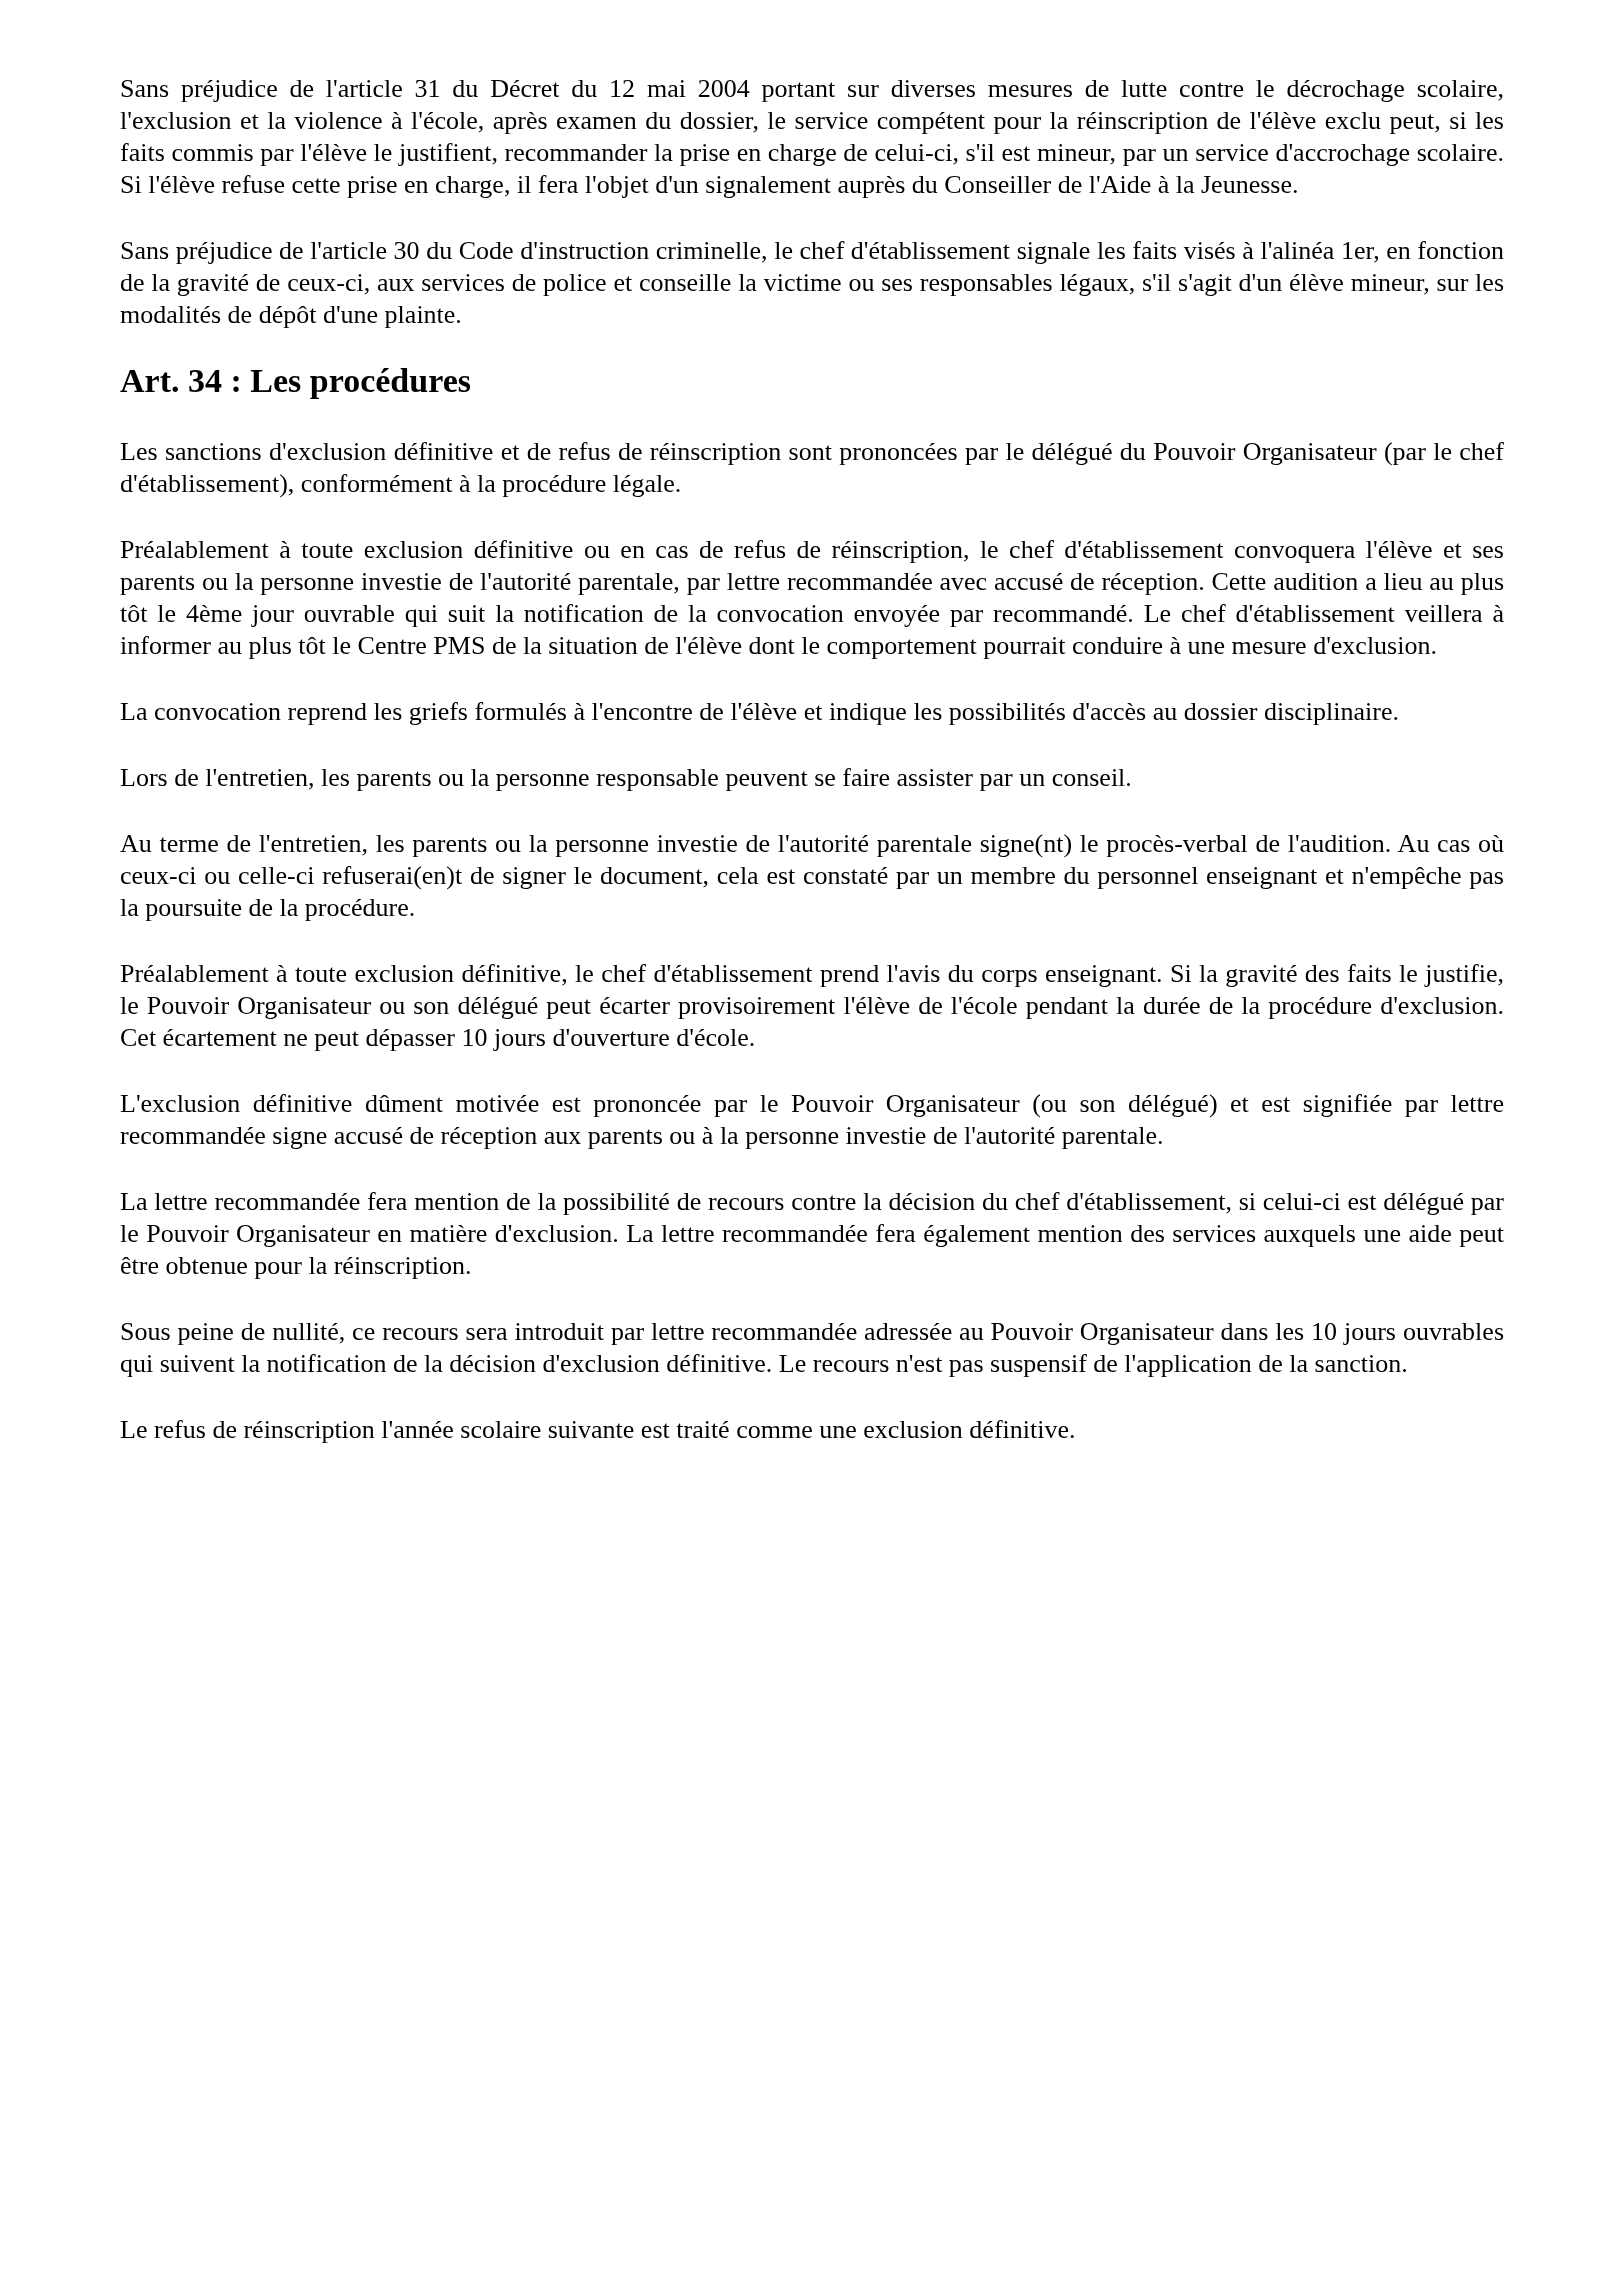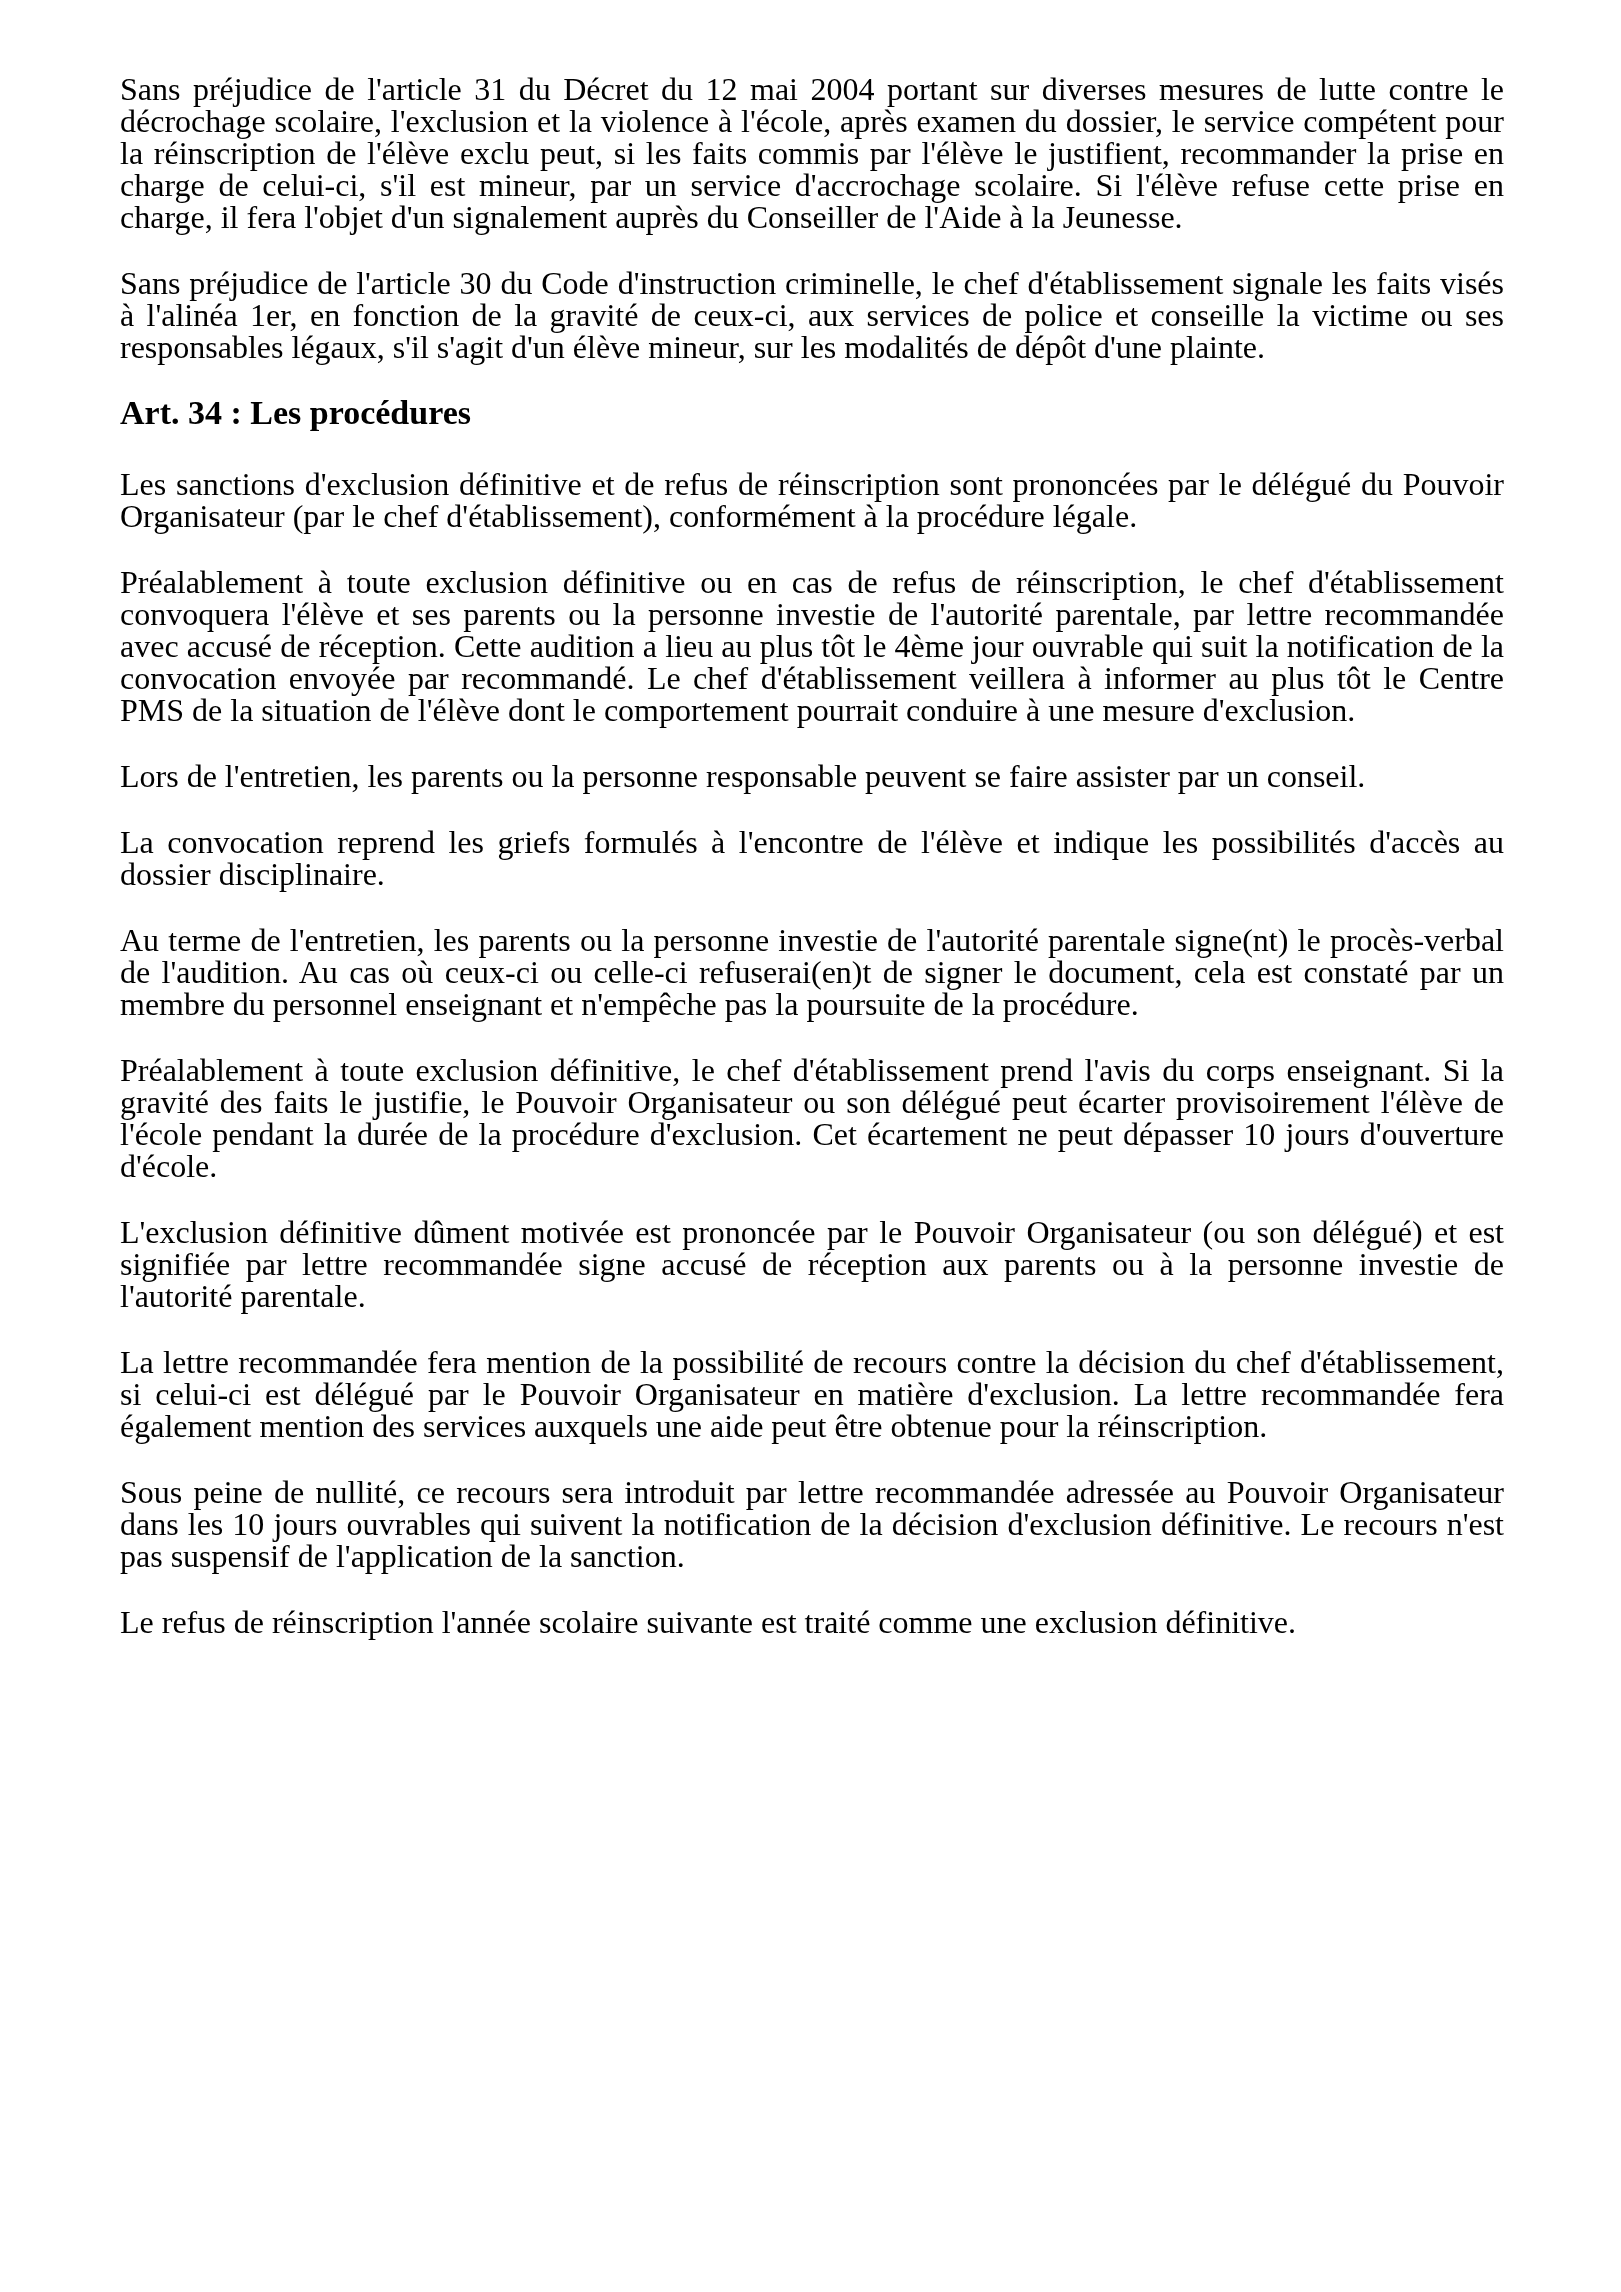--- a/index.html
+++ b/index.html
@@ -15,43 +15,43 @@
       font-family: "Liberation Serif", "DejaVu Serif", serif;
       color: #000000;
     }
     .page {
       position: absolute;
       left: 120px;
       top: 73px;
       width: 1384px;
     }
     .para {
-      font-size: 32px;
+      font-size: 26px;
       line-height: 32px;
       text-align: justify;
       margin: 0 0 34px 0;
     }
     .heading {
       font-size: 34px;
       line-height: 32px;
       font-weight: bold;
       margin: 0 0 39px 0;
     }
   </style>
 </head>
 <body>
 
 <div class="page">
   <p class="para">Sans préjudice de l'article 31 du Décret du 12 mai 2004 portant sur diverses mesures de lutte contre le décrochage scolaire, l'exclusion et la violence à l'école, après examen du dossier, le service compétent pour la réinscription de l'élève exclu peut, si les faits commis par l'élève le justifient, recommander la prise en charge de celui-ci, s'il est mineur, par un service d'accrochage scolaire. Si l'élève refuse cette prise en charge, il fera l'objet d'un signalement auprès du Conseiller de l'Aide à la Jeunesse.</p>
   <p class="para">Sans préjudice de l'article 30 du Code d'instruction criminelle, le chef d'établissement signale les faits visés à l'alinéa 1er, en fonction de la gravité de ceux-ci, aux services de police et conseille la victime ou ses responsables légaux, s'il s'agit d'un élève mineur, sur les modalités de dépôt d'une plainte.</p>
   <h2 class="heading">Art. 34 : Les procédures</h2>
   <p class="para">Les sanctions d'exclusion définitive et de refus de réinscription sont prononcées par le délégué du Pouvoir Organisateur (par le chef d'établissement), conformément à la procédure légale.</p>
   <p class="para">Préalablement à toute exclusion définitive ou en cas de refus de réinscription, le chef d'établissement convoquera l'élève et ses parents ou la personne investie de l'autorité parentale, par lettre recommandée avec accusé de réception. Cette audition a lieu au plus tôt le 4ème jour ouvrable qui suit la notification de la convocation envoyée par recommandé. Le chef d'établissement veillera à informer au plus tôt le Centre PMS de la situation de l'élève dont le comportement pourrait conduire à une mesure d'exclusion.</p>
+  <p class="para">La convocation reprend les griefs formulés à l'encontre de l'élève et indique les possibilités d'accès au dossier disciplinaire.</p>
   <p class="para">Lors de l'entretien, les parents ou la personne responsable peuvent se faire assister par un conseil.</p>
-  <p class="para">La convocation reprend les griefs formulés à l'encontre de l'élève et indique les possibilités d'accès au dossier disciplinaire.</p>
   <p class="para">Au terme de l'entretien, les parents ou la personne investie de l'autorité parentale signe(nt) le procès-verbal de l'audition. Au cas où ceux-ci ou celle-ci refuserai(en)t de signer le document, cela est constaté par un membre du personnel enseignant et n'empêche pas la poursuite de la procédure.</p>
   <p class="para">Préalablement à toute exclusion définitive, le chef d'établissement prend l'avis du corps enseignant. Si la gravité des faits le justifie, le Pouvoir Organisateur ou son délégué peut écarter provisoirement l'élève de l'école pendant la durée de la procédure d'exclusion. Cet écartement ne peut dépasser 10 jours d'ouverture d'école.</p>
   <p class="para">L'exclusion définitive dûment motivée est prononcée par le Pouvoir Organisateur (ou son délégué) et est signifiée par lettre recommandée signe accusé de réception aux parents ou à la personne investie de l'autorité parentale.</p>
   <p class="para">La lettre recommandée fera mention de la possibilité de recours contre la décision du chef d'établissement, si celui-ci est délégué par le Pouvoir Organisateur en matière d'exclusion. La lettre recommandée fera également mention des services auxquels une aide peut être obtenue pour la réinscription.</p>
   <p class="para">Sous peine de nullité, ce recours sera introduit par lettre recommandée adressée au Pouvoir Organisateur dans les 10 jours ouvrables qui suivent la notification de la décision d'exclusion définitive. Le recours n'est pas suspensif de l'application de la sanction.</p>
   <p class="para">Le refus de réinscription l'année scolaire suivante est traité comme une exclusion définitive.</p>
 </div>
 
 
 </body></html>

